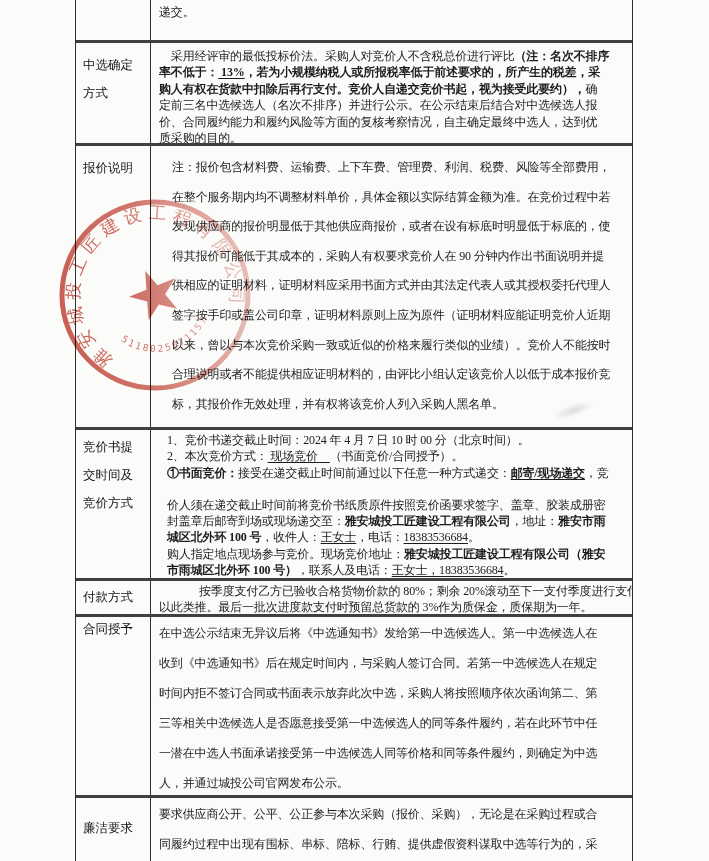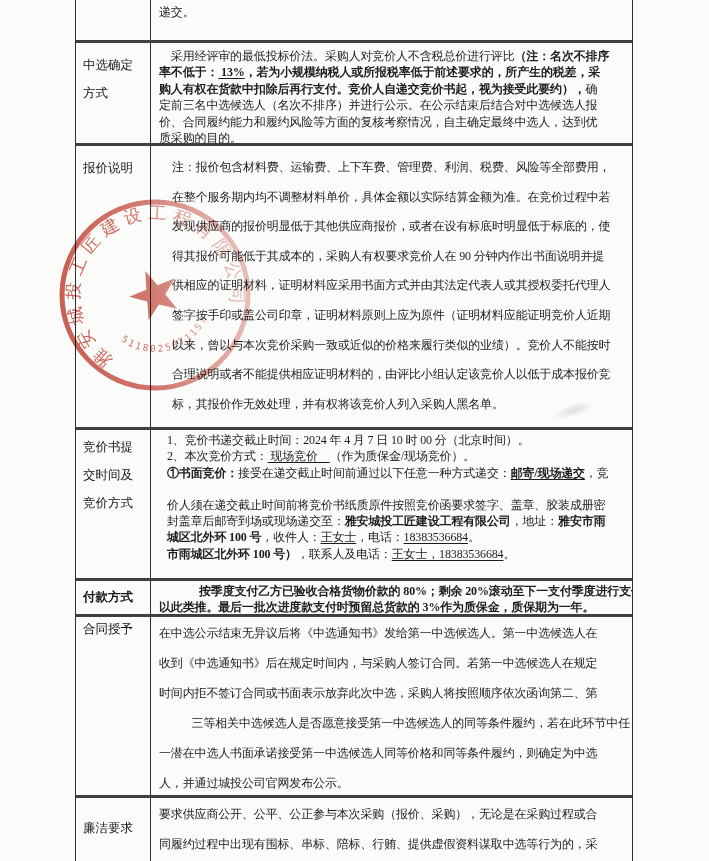--- a/index.html
+++ b/index.html
@@ -76,42 +76,43 @@
           <div class="line" style="height: 29.6px; line-height: 29.6px;"><span class="">签字按手印或盖公司印章，证明材料原则上应为原件（证明材料应能证明竞价人近期</span></div>
           <div class="line" style="height: 29.6px; line-height: 29.6px;"><span class="">以来，曾以与本次竞价采购一致或近似的价格来履行类似的业绩）。竞价人不能按时</span></div>
           <div class="line" style="height: 29.6px; line-height: 29.6px;"><span class="">合理说明或者不能提供相应证明材料的，由评比小组认定该竞价人以低于成本报价竞</span></div>
           <div class="line" style="height: 29.6px; line-height: 29.6px;"><span class="">标，其报价作无效处理，并有权将该竞价人列入采购人黑名单。</span></div>
         </div>
       </div>
       <div class="row" style="height: 151px; gap: 8px;">
         <div class="label-cell" style="padding-top: 3px; line-height: 28px;">竞价书提交时间及竞价方式</div>
         <div class="content-cell" style="padding-top: 2px;">
           <div class="line" style="height: 16.3px; line-height: 16.3px;"><span class="">1、竞价书递交截止时间：2024 年 4 月 7 日 10 时 00 分（北京时间）。</span></div>
-          <div class="line" style="height: 16.3px; line-height: 16.3px;"><span class="">2、本次竞价方式：</span><span class="u"> 现场竞价　</span><span class="">（作为质保金/现场竞价）。</span></div>
+          <div class="line" style="height: 16.3px; line-height: 16.3px;"><span class="">2、本次竞价方式：</span><span class="u"> 现场竞价　</span><span class="">（书面竞价/合同授予）。</span></div>
           <div class="line" style="height: 16.3px; line-height: 16.3px;"><span class="b ">①书面竞价：</span><span class="">接受在递交截止时间前通过以下任意一种方式递交：</span><span class="b u">邮寄/现场递交</span><span class="">，竞</span></div>
           <div class="line" style="height: 16.3px; line-height: 16.3px; margin-top: 16px;"><span class="">价人须在递交截止时间前将竞价书纸质原件按照竞价函要求签字、盖章、胶装成册密</span></div>
           <div class="line" style="height: 16.3px; line-height: 16.3px;"><span class="">封盖章后邮寄到场或现场递交至：</span><span class="b ">雅安城投工匠建设工程有限公司</span><span class="">，地址：</span><span class="b ">雅安市雨</span></div>
           <div class="line" style="height: 16.3px; line-height: 16.3px;"><span class="b ">城区北外环 100 号</span><span class="">，收件人：</span><span class="u">王女士</span><span class="">，电话：</span><span class="u">18383536684</span><span class="">。</span></div>
+          <div class="line" style="height: 16.3px; line-height: 16.3px;"><span class="">购人指定地点现场参与竞价。现场竞价地址：</span><span class="b ">雅安城投工匠建设工程有限公司（雅安</span></div>
           <div class="line" style="height: 16.3px; line-height: 16.3px;"><span class="b ">市雨城区北外环 100 号）</span><span class="">，联系人及电话：</span><span class="u">王女士，18383536684</span><span class="">。</span></div>
         </div>
       </div>
-      <div class="row" style="height: 36px; font-weight: bold;">
+      <div class="row" style="height: 36px;">
         <div class="label-cell" style="padding-top: 8px; line-height: 16px;">付款方式</div>
         <div class="content-cell" style="padding-top: 3px;">
           <div class="line" style="height: 15.5px; line-height: 15.5px; margin-left: 40px;"><span class="">按季度支付乙方已验收合格货物价款的 80%；剩余 20%滚动至下一支付季度进行支付，</span></div>
           <div class="line" style="height: 15.5px; line-height: 15.5px;"><span class="">以此类推。最后一批次进度款支付时预留总货款的 3%作为质保金，质保期为一年。</span></div>
         </div>
       </div>
       <div class="row" style="height: 181px;">
         <div class="label-cell" style="padding-top: 4px; line-height: 16px;">合同授予</div>
         <div class="content-cell" style="padding-top: 1px;">
           <div class="line" style="height: 30px; line-height: 30px;"><span class="">在中选公示结束无异议后将《中选通知书》发给第一中选候选人。第一中选候选人在</span></div>
           <div class="line" style="height: 30px; line-height: 30px;"><span class="">收到《中选通知书》后在规定时间内，与采购人签订合同。若第一中选候选人在规定</span></div>
           <div class="line" style="height: 30px; line-height: 30px;"><span class="">时间内拒不签订合同或书面表示放弃此次中选，采购人将按照顺序依次函询第二、第</span></div>
-          <div class="line" style="height: 30px; line-height: 30px; text-align: right;"><span class="">三等相关中选候选人是否愿意接受第一中选候选人的同等条件履约，若在此环节中任</span></div>
+          <div class="line" style="height: 30px; line-height: 30px;"><span class="">三等相关中选候选人是否愿意接受第一中选候选人的同等条件履约，若在此环节中任</span></div>
           <div class="line" style="height: 30px; line-height: 30px;"><span class="">一潜在中选人书面承诺接受第一中选候选人同等价格和同等条件履约，则确定为中选</span></div>
           <div class="line" style="height: 30px; line-height: 30px;"><span class="">人，并通过城投公司官网发布公示。</span></div>
         </div>
       </div>
       <div class="row" style="height: 63px;">
         <div class="label-cell" style="padding-top: 22px; line-height: 16px;">廉洁要求</div>
         <div class="content-cell" style="padding-top: 1px;">
           <div class="line" style="height: 30px; line-height: 30px;"><span class="">要求供应商公开、公平、公正参与本次采购（报价、采购），无论是在采购过程或合</span></div>
           <div class="line" style="height: 30px; line-height: 30px;"><span class="">同履约过程中出现有围标、串标、陪标、行贿、提供虚假资料谋取中选等行为的，采</span></div>
         </div>

